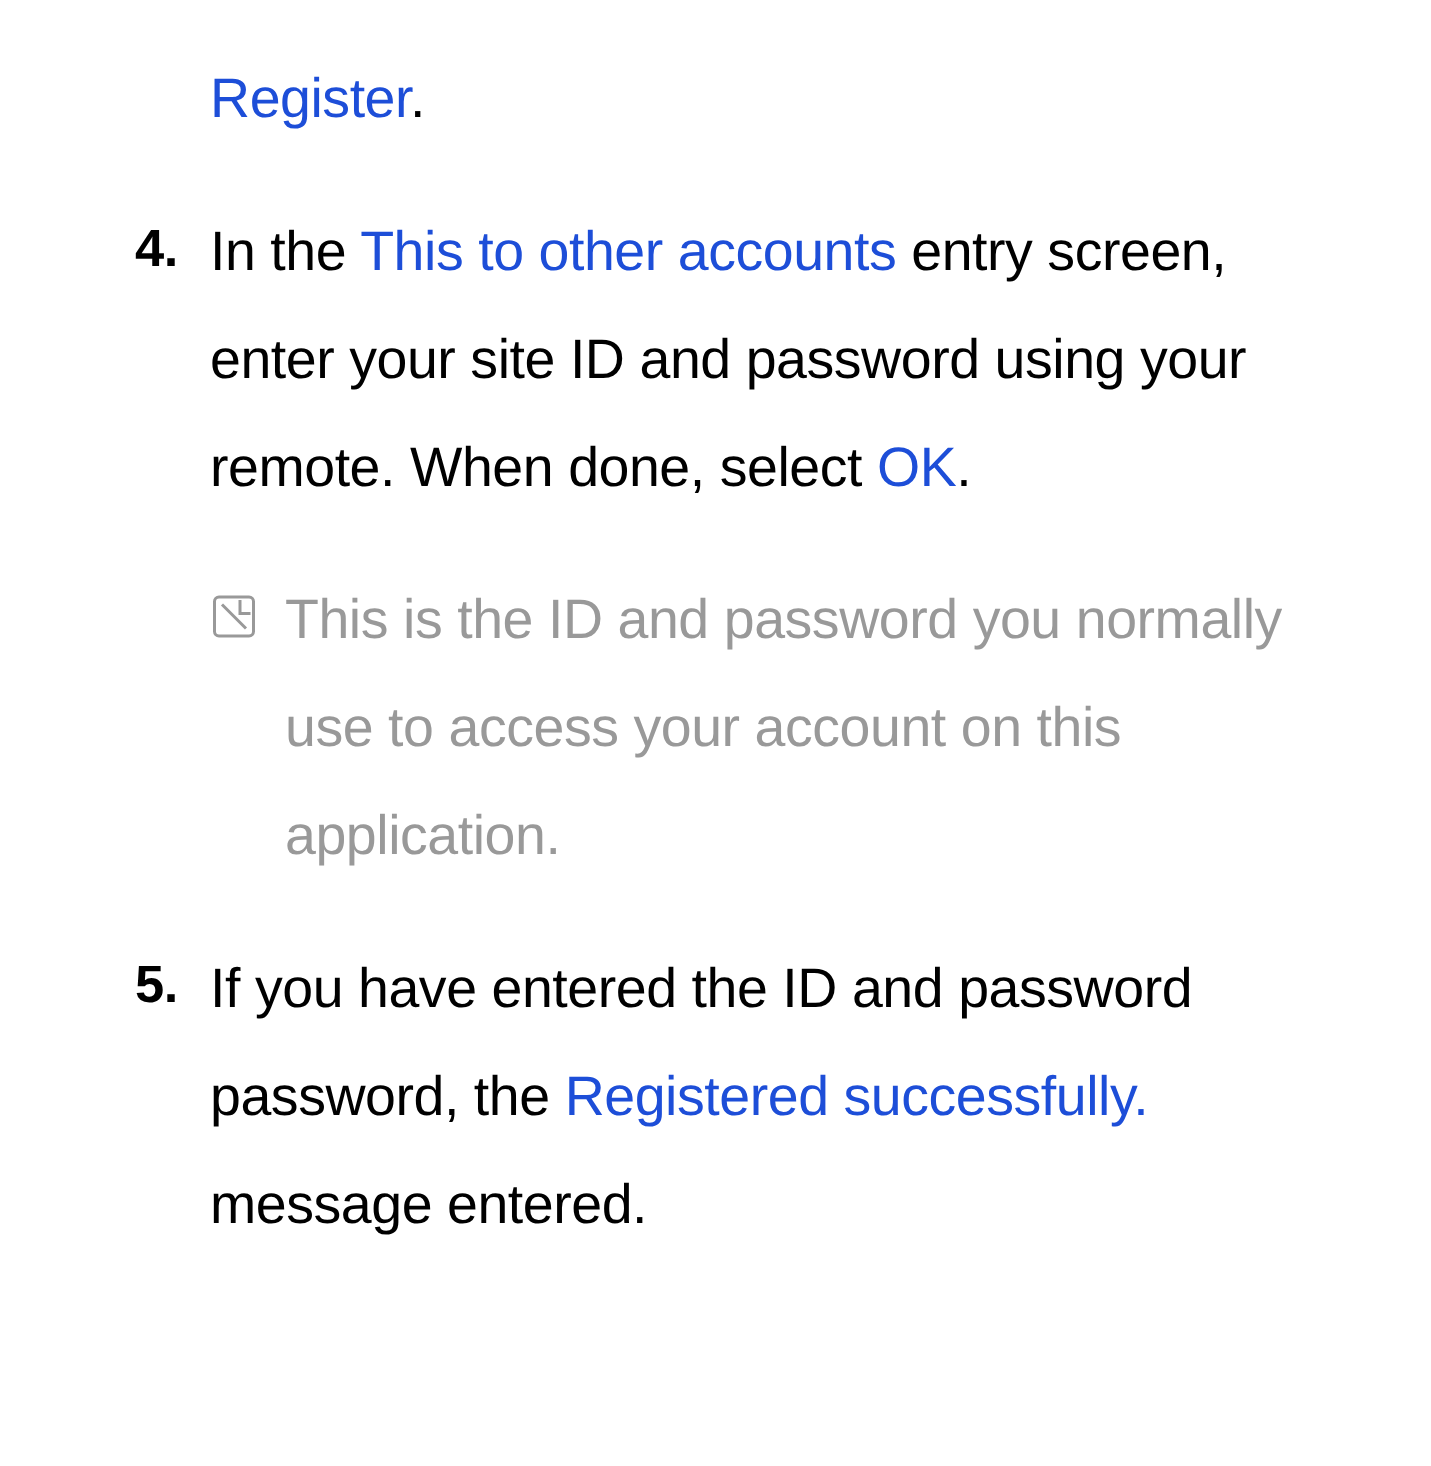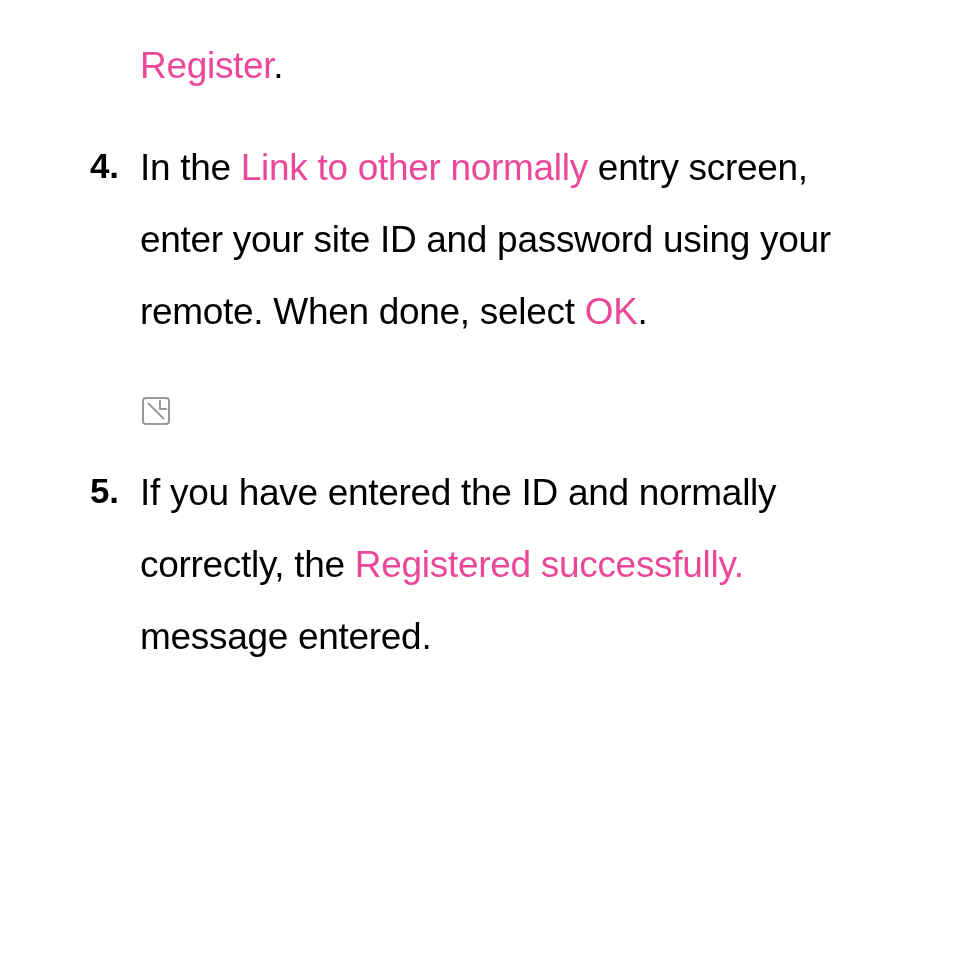--- a/index.html
+++ b/index.html
@@ -12,21 +12,21 @@
       height: 977px;
       background: #ffffff;
       font-family: Arial, Helvetica, sans-serif;
       padding: 30px 60px 0 90px;
       font-size: 37px;
       line-height: 1.95;
       color: #000000;
       letter-spacing: -0.3px;
     }
     .link-text {
-      color: #ec4899;
+      color: #1d4ed8;
     }
     .list-item {
       display: flex;
       margin-bottom: 28px;
     }
     .list-number {
       font-weight: bold;
       min-width: 50px;
       flex-shrink: 0;
       font-size: 35px;
@@ -62,32 +62,33 @@
 </head>
 <body>
 
 <div class="register-line">
   <span class="link-text">Register</span><span>.</span>
 </div>
 
 <div class="list-item">
   <div class="list-number">4.</div>
   <div class="list-content">
-    <span>In the </span><span class="link-text">Link to other normally</span><span> entry screen, enter your site ID and password using your remote. When done, select </span><span class="link-text">OK</span><span>.</span>
+    <span>In the </span><span class="link-text">This to other accounts</span><span> entry screen, enter your site ID and password using your remote. When done, select </span><span class="link-text">OK</span><span>.</span>
   </div>
 </div>
 
 <div class="note-block">
   <div class="note-icon">
     <svg viewBox="0 0 32 32" fill="none" stroke="#999999" stroke-width="2">
       <rect x="3" y="3" width="26" height="26" rx="3"></rect>
       <path d="M8 8 L24 24" stroke-width="2"></path>
       <path d="M20 5 L20 14 L27 14" stroke-width="2" fill="none"></path>
     </svg>
   </div>
+  <div class="note-content">This is the ID and password you normally use to access your account on this application.</div>
 </div>
 
 <div class="list-item">
   <div class="list-number">5.</div>
   <div class="list-content">
-    <span>If you have entered the ID and normally correctly, the </span><span class="link-text">Registered successfully.</span><span> message entered.</span>
+    <span>If you have entered the ID and password password, the </span><span class="link-text">Registered successfully.</span><span> message entered.</span>
   </div>
 </div>
 
 </body></html>

